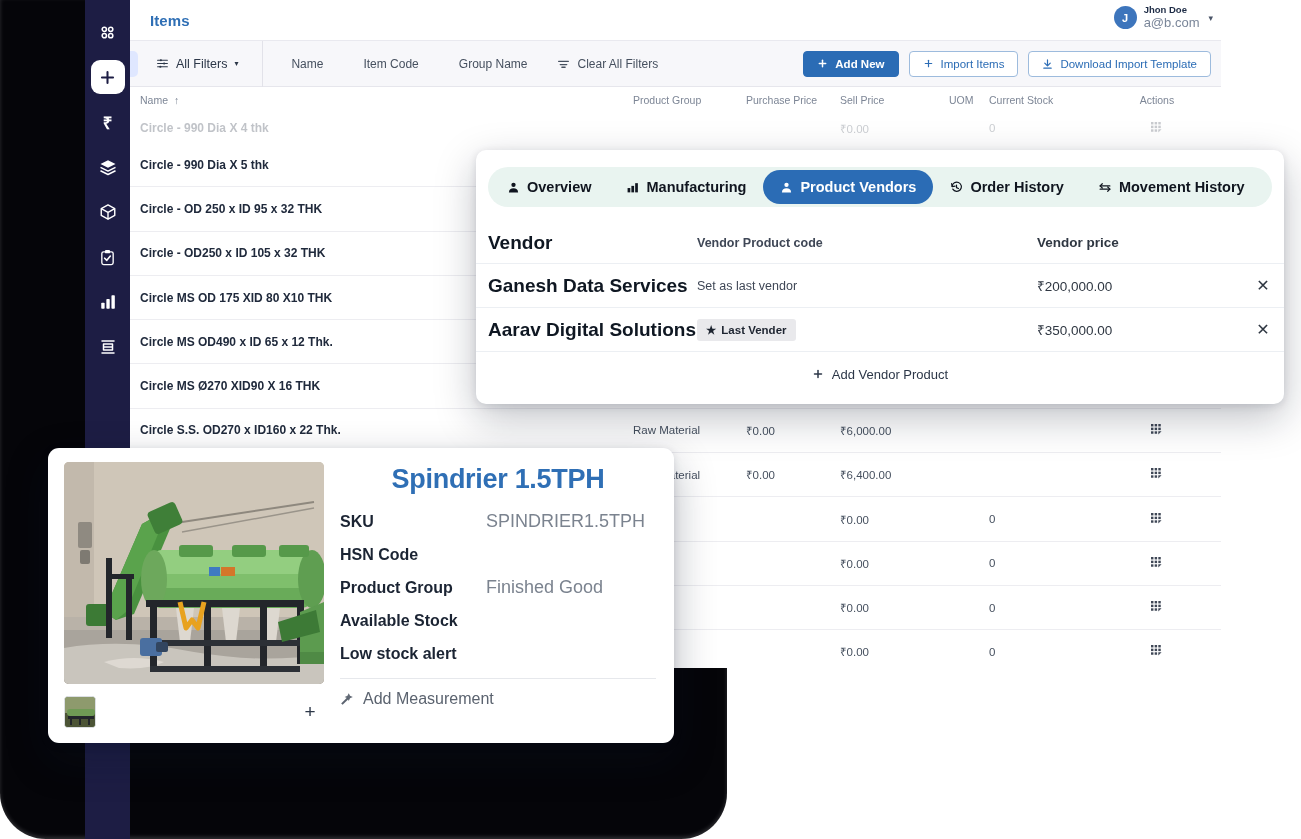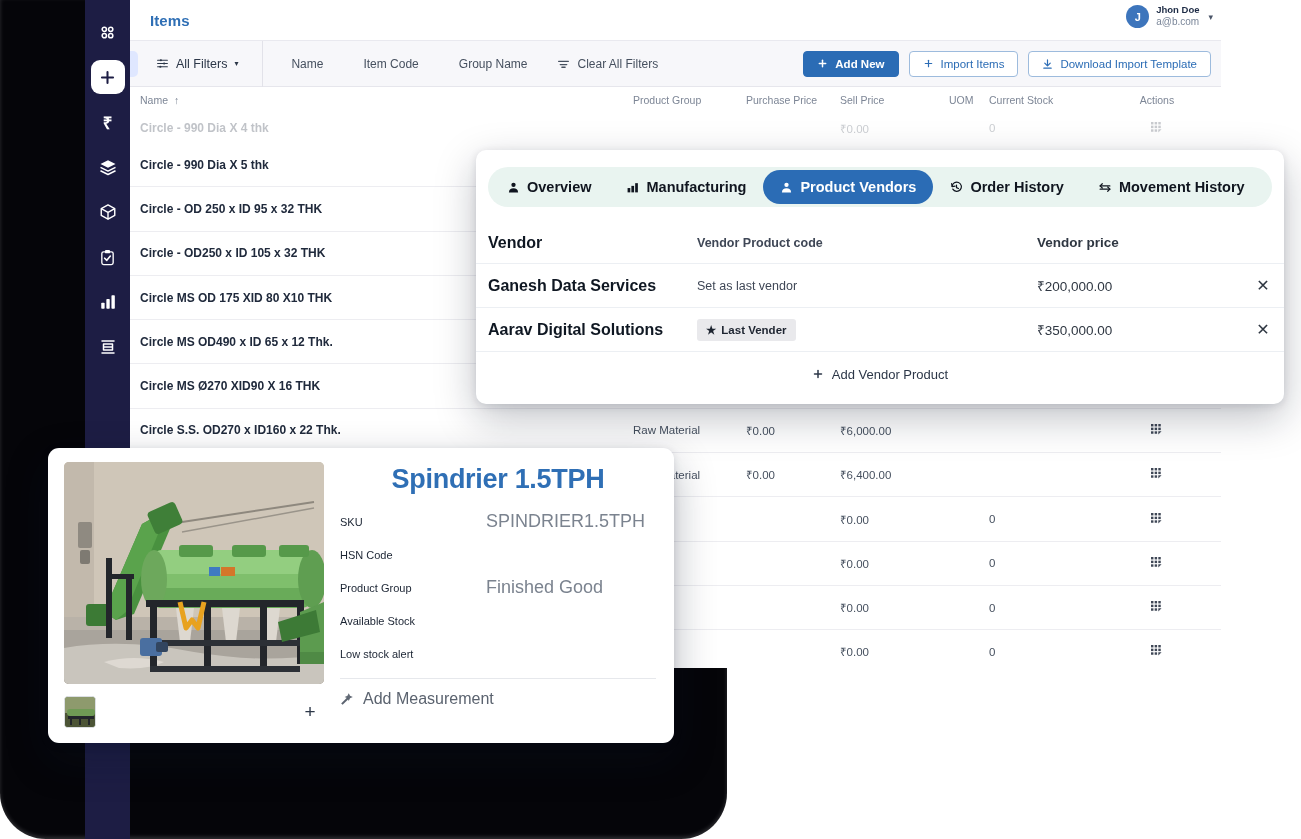--- a/index.html
+++ b/index.html
@@ -58,21 +58,21 @@
     position: absolute; right: 8px; top: 5px; display: flex; align-items: center; gap: 7px;
     cursor: pointer;
   }
   .avatar {
     width: 23px; height: 23px; border-radius: 50%; background: #3d75bc;
     color: #fff; font-size: 11px; font-weight: 700;
     display: flex; align-items: center; justify-content: center;
   }
   .user-meta { line-height: 1.15; }
   .user-name { font-size: 9.5px; font-weight: 700; color: #1d2b45; }
-  .user-mail { font-size: 10px; color: #7a8699; }
+  .user-mail { font-size: 13px; color: #7a8699; }
   .caret { color: #4a5568; font-size: 9px; margin-left: 2px; }
 
   
   .toolbar {
     position: absolute; left: 0; top: 41px; width: 1136px; height: 46px;
     background: #f7f7fa; display: flex; align-items: center;
     border-bottom: 1px solid #e6e6ec;
   }
   .search-btn {
     margin-left: 19px; width: 34px; height: 26px; border-radius: 5px;
@@ -143,21 +143,21 @@
   .tab.active { background: #2b6cb5; color: #fff; }
   .vhead {
     display: flex; align-items: center; height: 42px; margin-top: 15px;
     padding: 0 0 0 12px; font-size: 14.5px; font-weight: 600; color: #101826;
     border-bottom: 1px solid #eceff3;
   }
   .vrow {
     display: flex; align-items: center; height: 44px; padding-left: 12px;
     border-bottom: 1px solid #eceff3;
   }
-  .v-name { width: 209px; font-size: 16px; font-weight: 700; color: #0f1722; }
+  .v-name { width: 209px; font-size: 19px; font-weight: 700; color: #0f1722; }
   .v-code { width: 340px; font-size: 12.5px; color: #3f4756; }
   .v-code.badge-wrap { display: flex; }
   .v-price { width: 205px; font-size: 13.5px; color: #2f3742; }
   .v-x { flex: 1; display: flex; justify-content: center; font-size: 16px; color: #2f3742; cursor: pointer; }
   .last-badge {
     display: inline-flex; align-items: center; gap: 5px; background: #e9e9ec;
     border-radius: 3px; padding: 4px 9px; font-size: 11.5px; font-weight: 600; color: #1d2430;
   }
   .add-vendor {
     height: 44px; display: flex; align-items: center; justify-content: center; gap: 8px;
@@ -183,21 +183,21 @@
     border: 1px solid #dcdfe4; cursor: pointer; background: #6b7a52;
   }
   .padd {
     margin-left: auto; width: 28px; height: 28px; display: flex;
     align-items: center; justify-content: center; font-size: 19px;
     color: #2c3748; cursor: pointer;
   }
   .pinfo { flex: 1; padding: 16px 18px 0 12px; position: relative; }
   .ptitle { font-size: 27px; font-weight: 700; color: #2f6fb5; letter-spacing: -.3px; text-align: center; }
   .pspec { display: flex; align-items: center; height: 33px; }
-  .pspec-k { width: 146px; font-size: 11px; font-weight: 400; color: #1b2433; }
+  .pspec-k { width: 146px; font-size: 16px; font-weight: 700; color: #1b2433; }
   .pspec-v { font-size: 18px; color: #7b838f; }
   .pdiv { border-top: 1px solid #e6e8ec; margin: 8px 0 0 0; }
   .padd-meas {
     display: flex; align-items: center; gap: 9px; height: 40px;
     font-size: 16px; color: #5b6personal; color: #5b636f; cursor: pointer;
   }
 </style>
 </head>
 <body>
 

